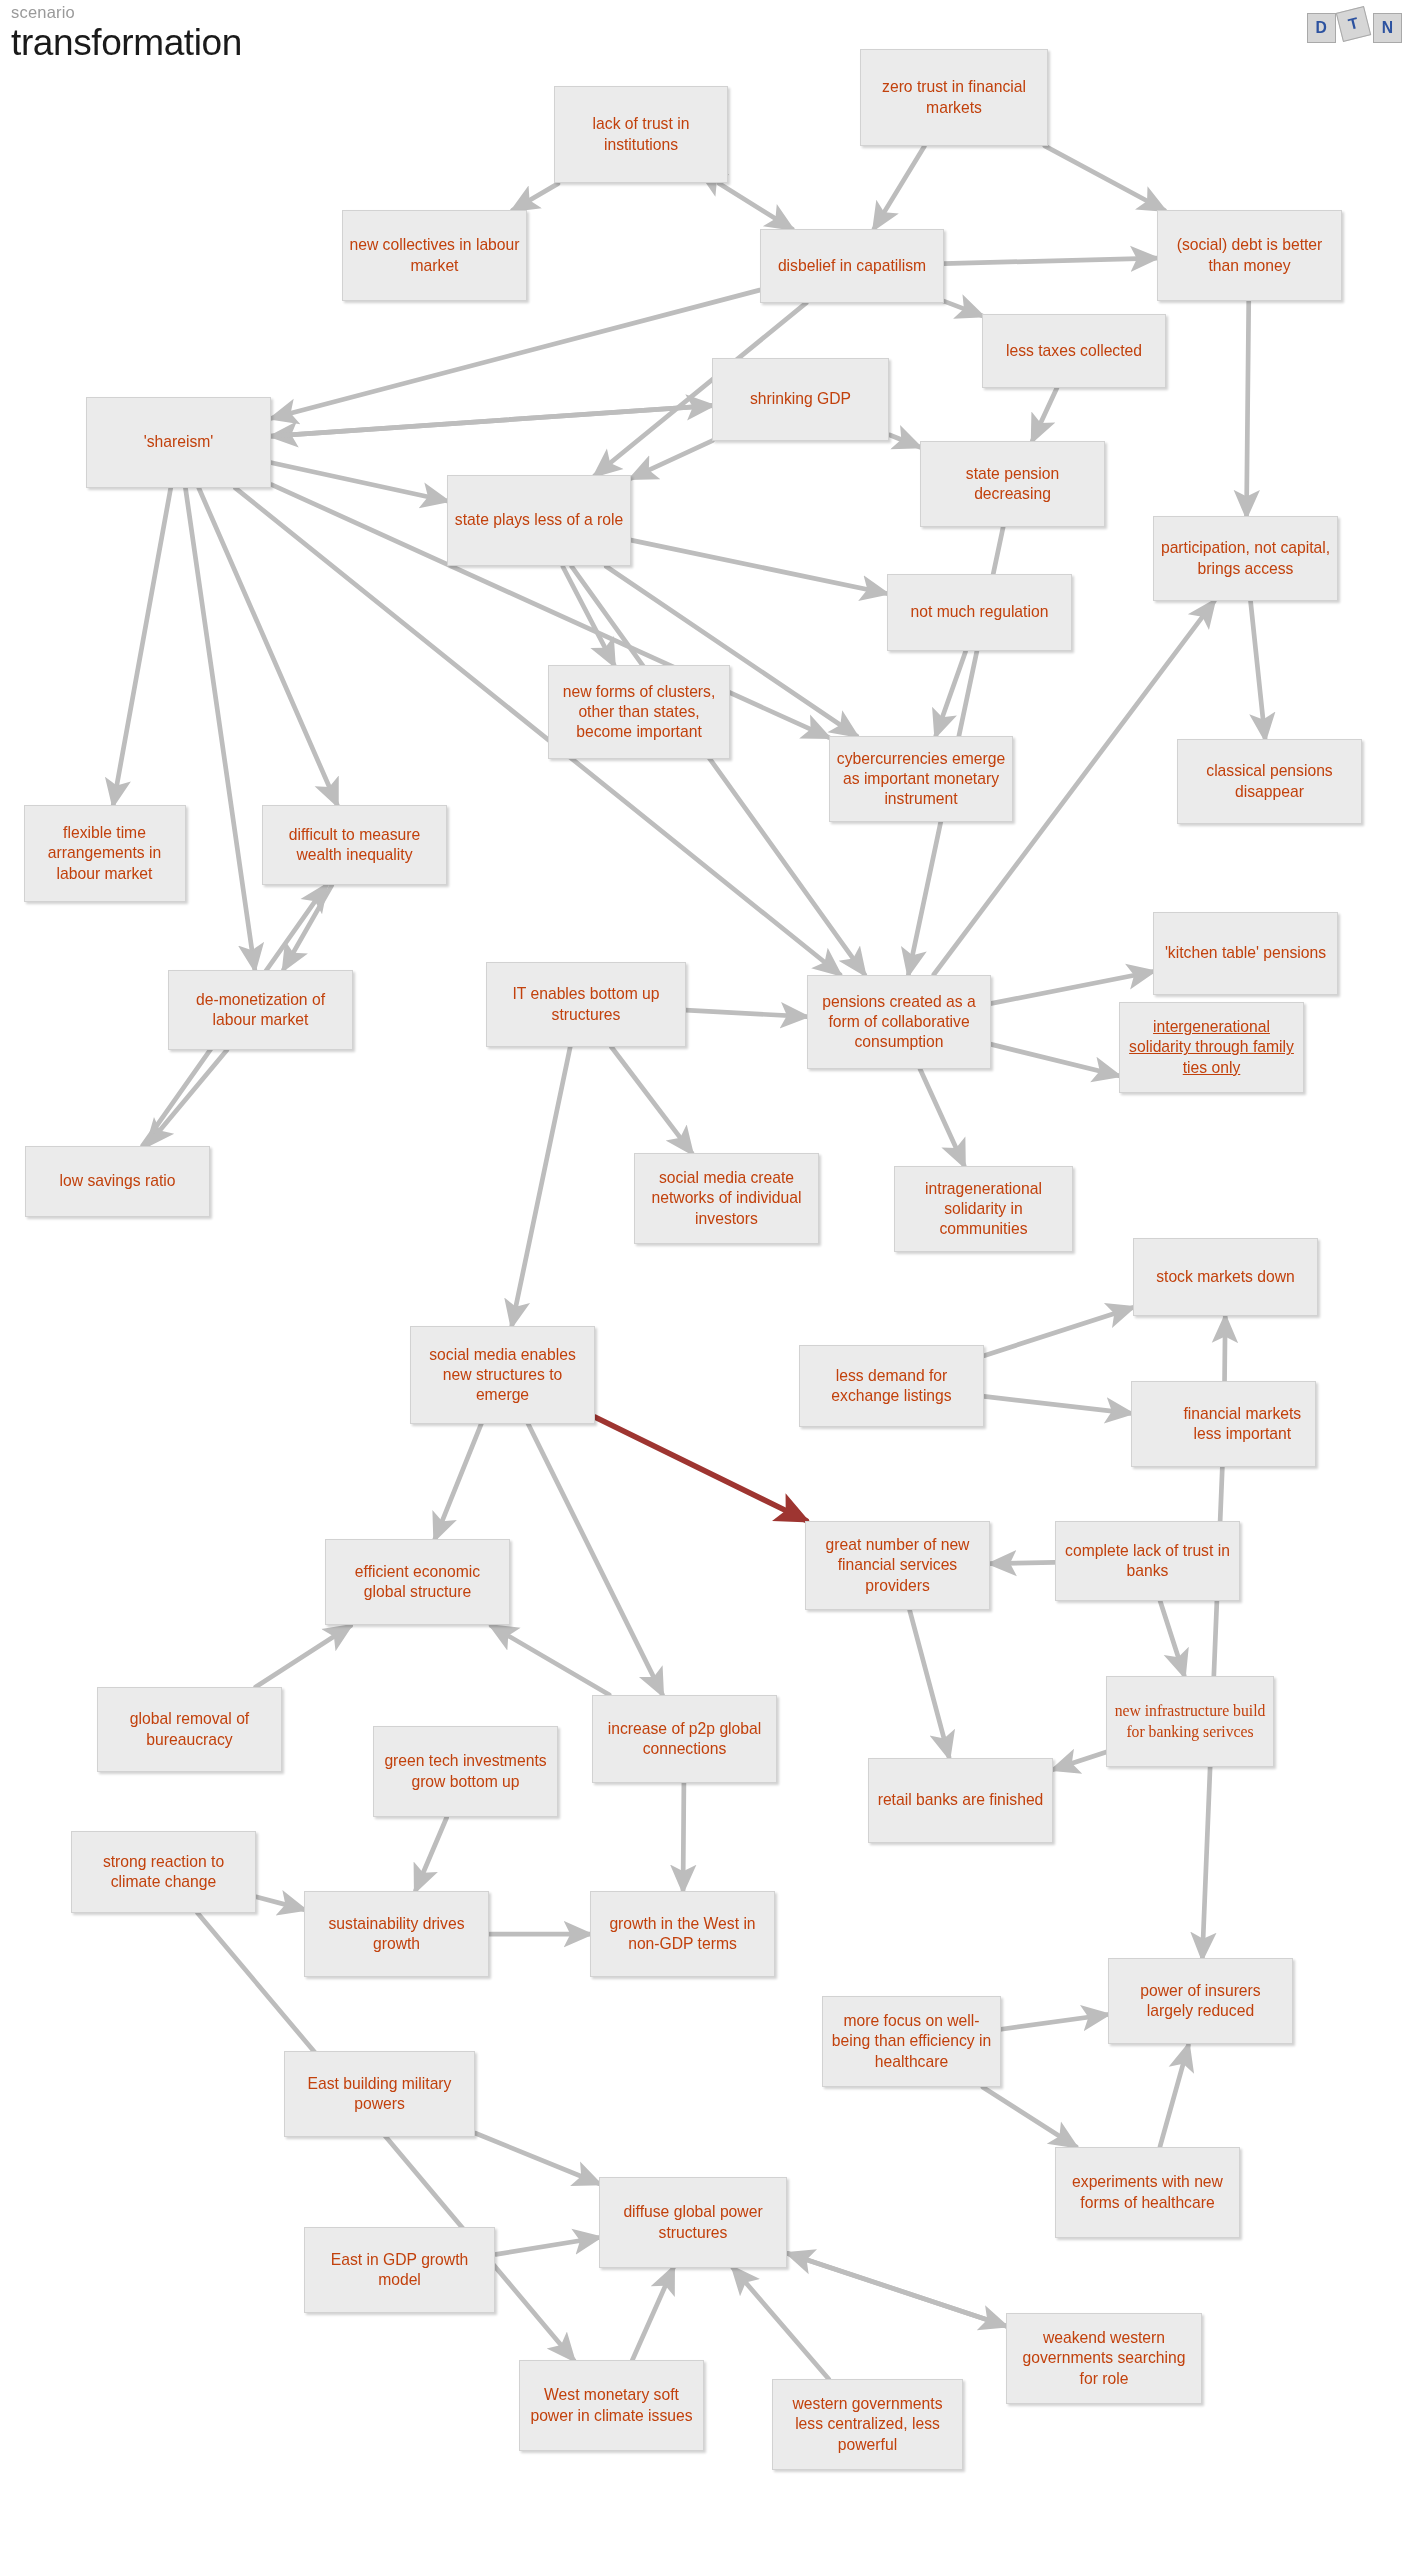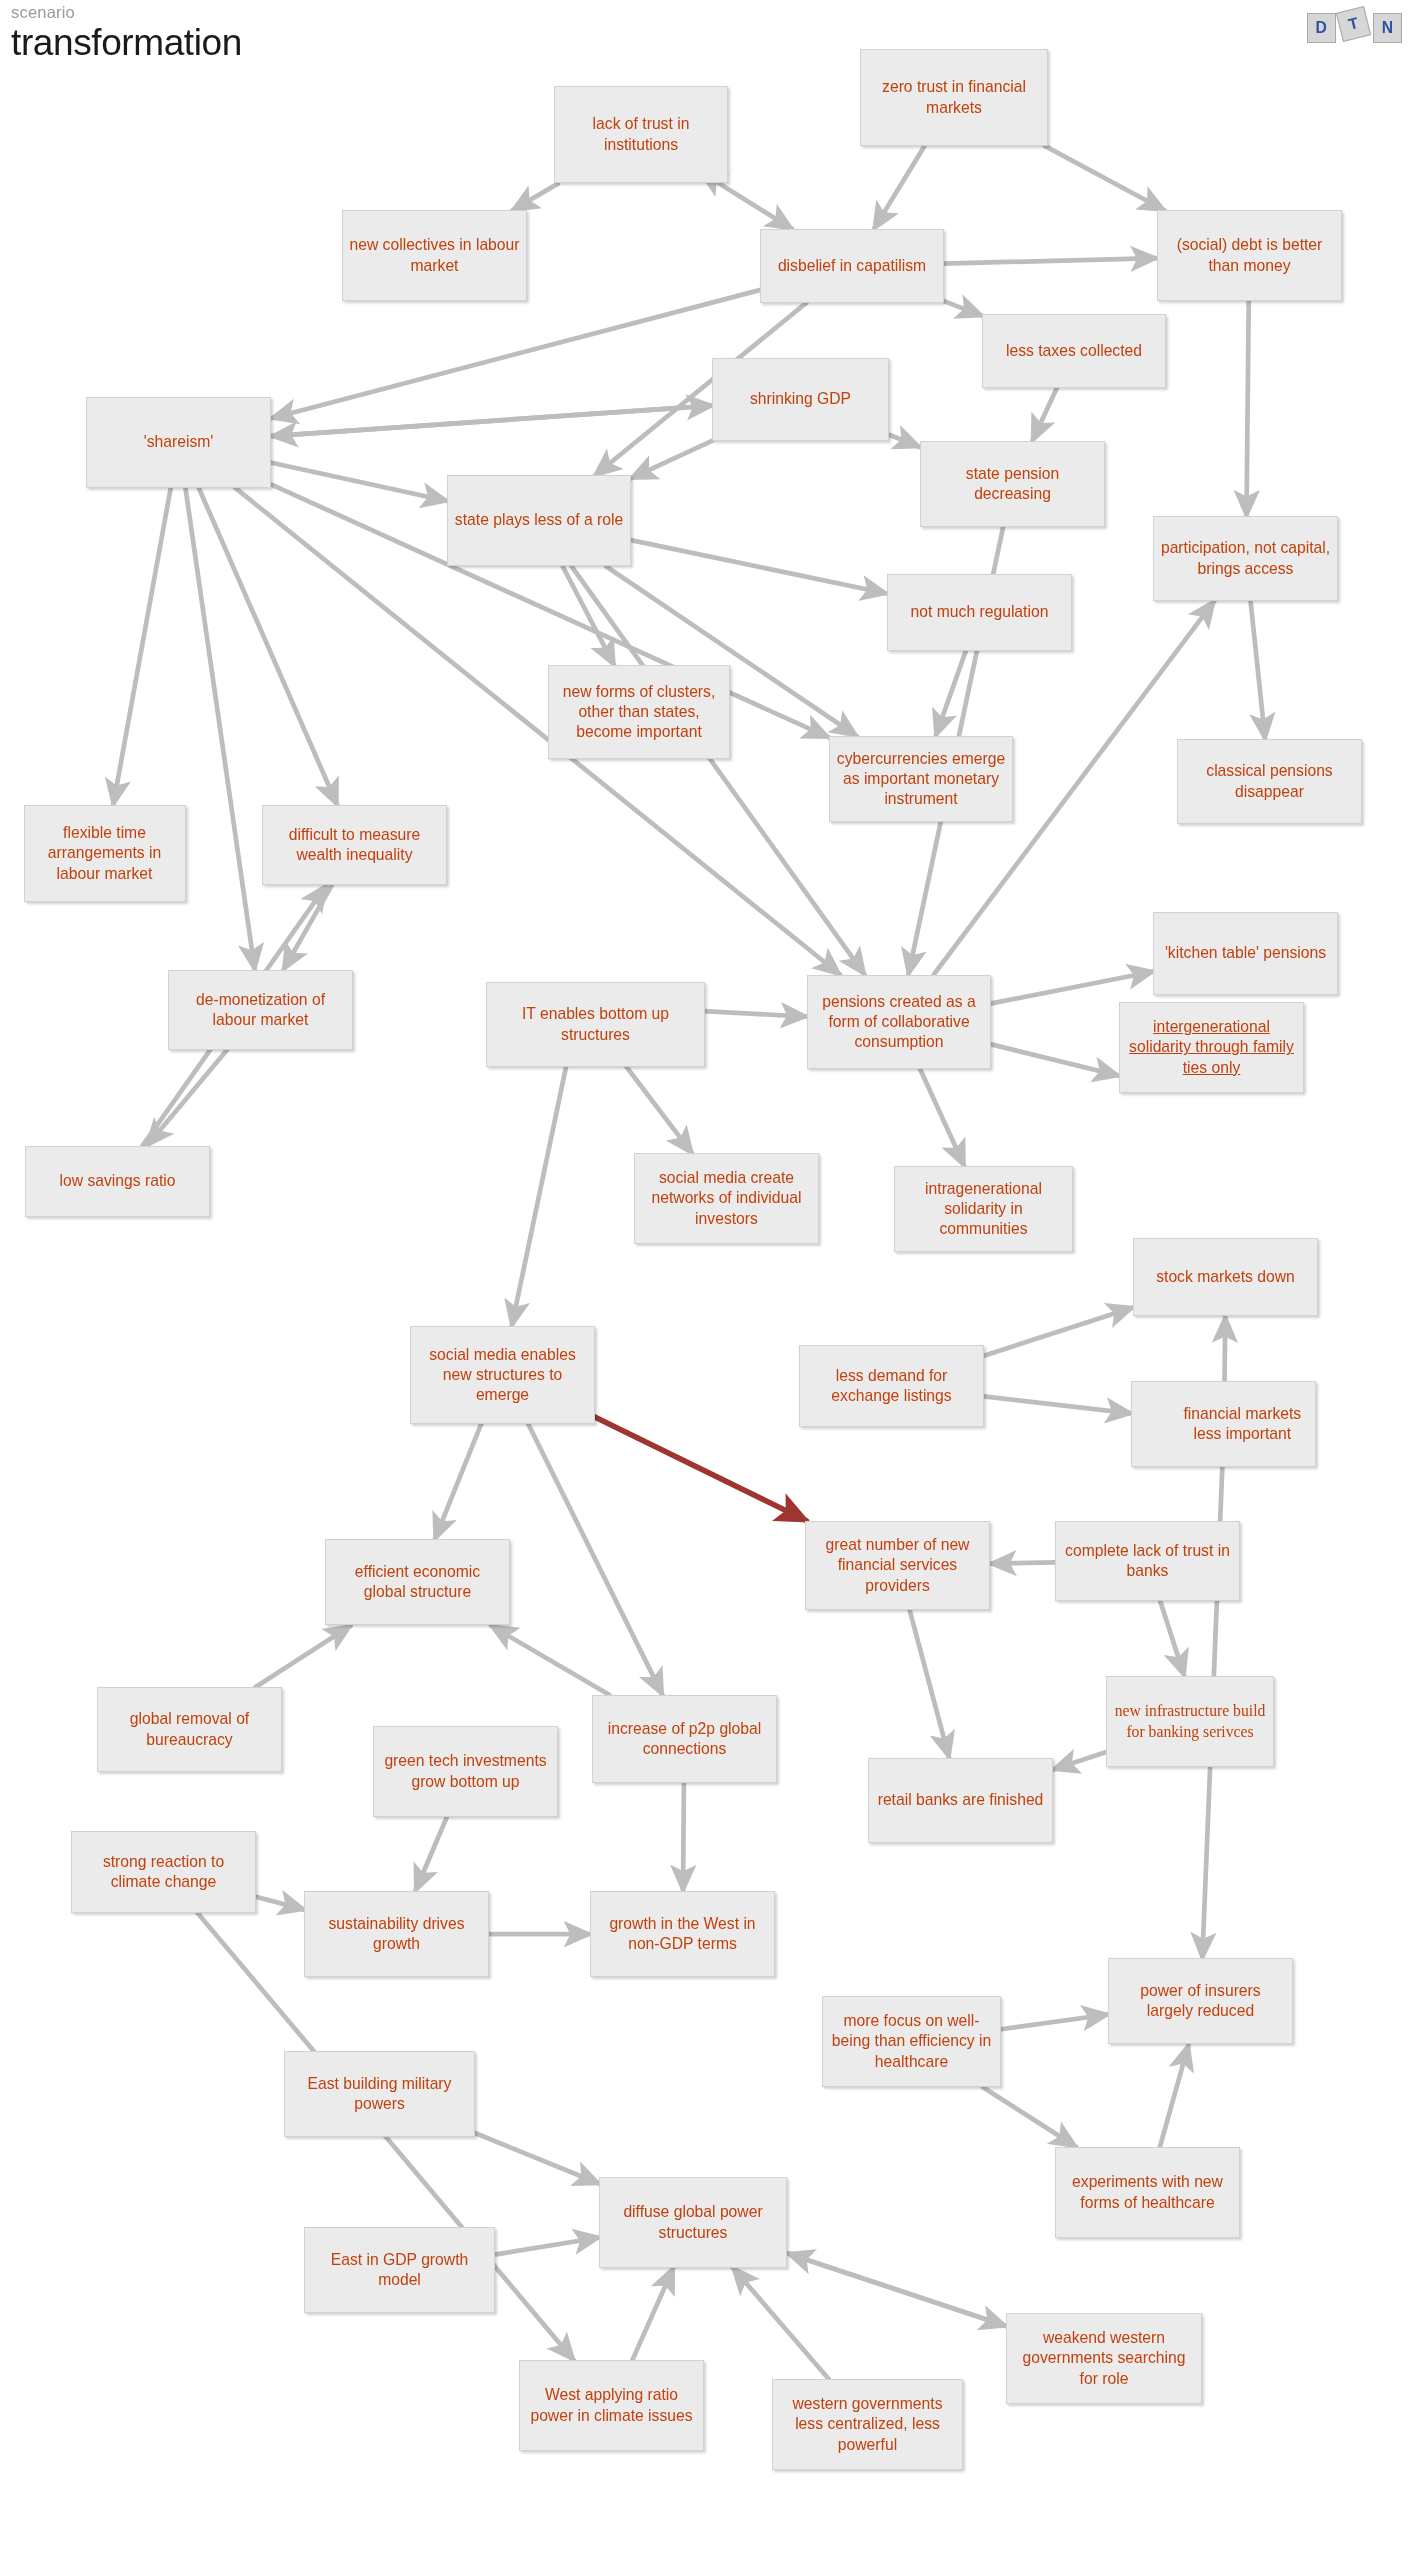--- a/index.html
+++ b/index.html
@@ -236,21 +236,21 @@
       </div>
       <div class="node" style="left: 23.5px; top: 805px; width: 162px; height: 97px;">
         <span>flexible time arrangements in labour market</span>
       </div>
       <div class="node" style="left: 262px; top: 805px; width: 185px; height: 80px;">
         <span>difficult to measure wealth inequality</span>
       </div>
       <div class="node" style="left: 1153px; top: 912px; width: 185px; height: 83px;">
         <span>'kitchen table' pensions</span>
       </div>
-      <div class="node" style="left: 486px; top: 962px; width: 219px; height: 85px; margin-top: 20px;">
+      <div class="node" style="left: 486px; top: 962px; width: 200px; height: 85px;">
         <span>IT enables bottom up structures</span>
       </div>
       <div class="node" style="left: 168px; top: 970px; width: 185px; height: 80px;">
         <span>de-monetization of labour market</span>
       </div>
       <div class="node" style="left: 807px; top: 975px; width: 184px; height: 94px;">
         <span>pensions created as a form of collaborative consumption</span>
       </div>
       <div class="node" style="left: 1119px; top: 1002px; width: 185px; height: 91px; text-decoration: underline;">
         <span>intergenerational solidarity through family ties only</span>
@@ -324,21 +324,21 @@
       <div class="node" style="left: 599px; top: 2177px; width: 188px; height: 91px;">
         <span>diffuse global power structures</span>
       </div>
       <div class="node" style="left: 304px; top: 2227px; width: 191px; height: 86px;">
         <span>East in GDP growth model</span>
       </div>
       <div class="node" style="left: 1006px; top: 2313px; width: 196px; height: 91px;">
         <span>weakend western governments searching for role</span>
       </div>
       <div class="node" style="left: 519px; top: 2360px; width: 185px; height: 91px;">
-        <span>West applying ratio power in climate issues</span>
+        <span>West monetary soft power in climate issues</span>
       </div>
       <div class="node" style="left: 772px; top: 2379px; width: 191px; height: 91px;">
         <span>western governments less centralized, less powerful</span>
       </div>
     </div>
 
 </div>
 
 
 </body></html>

